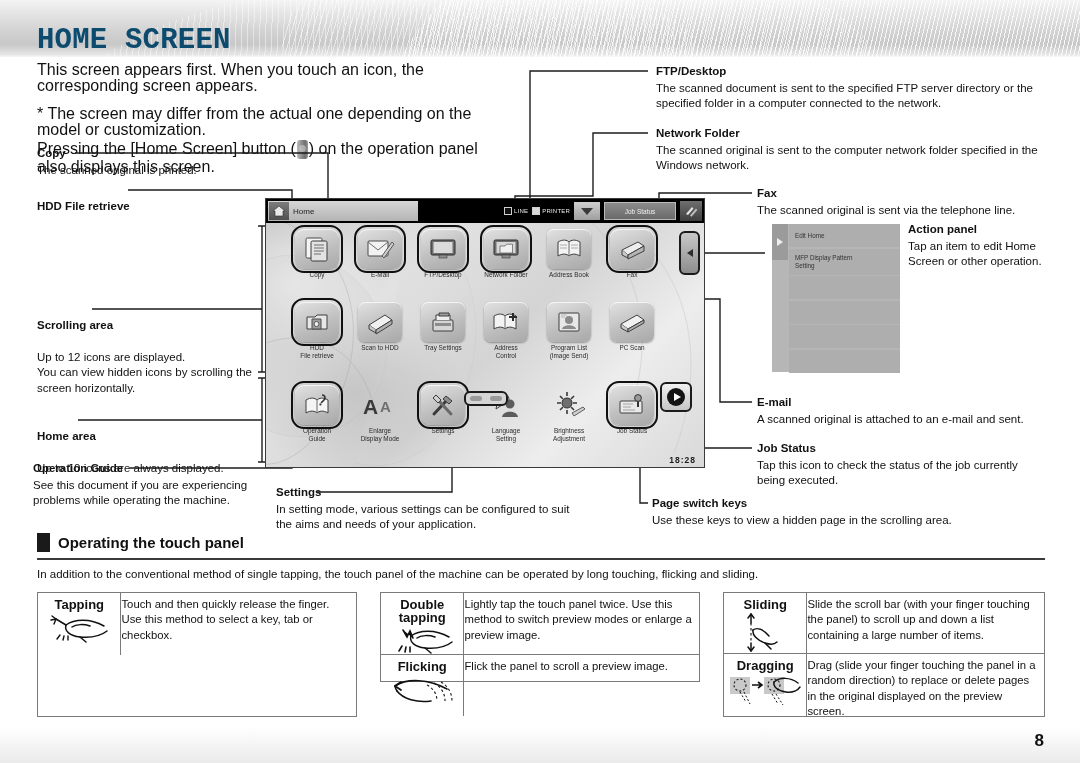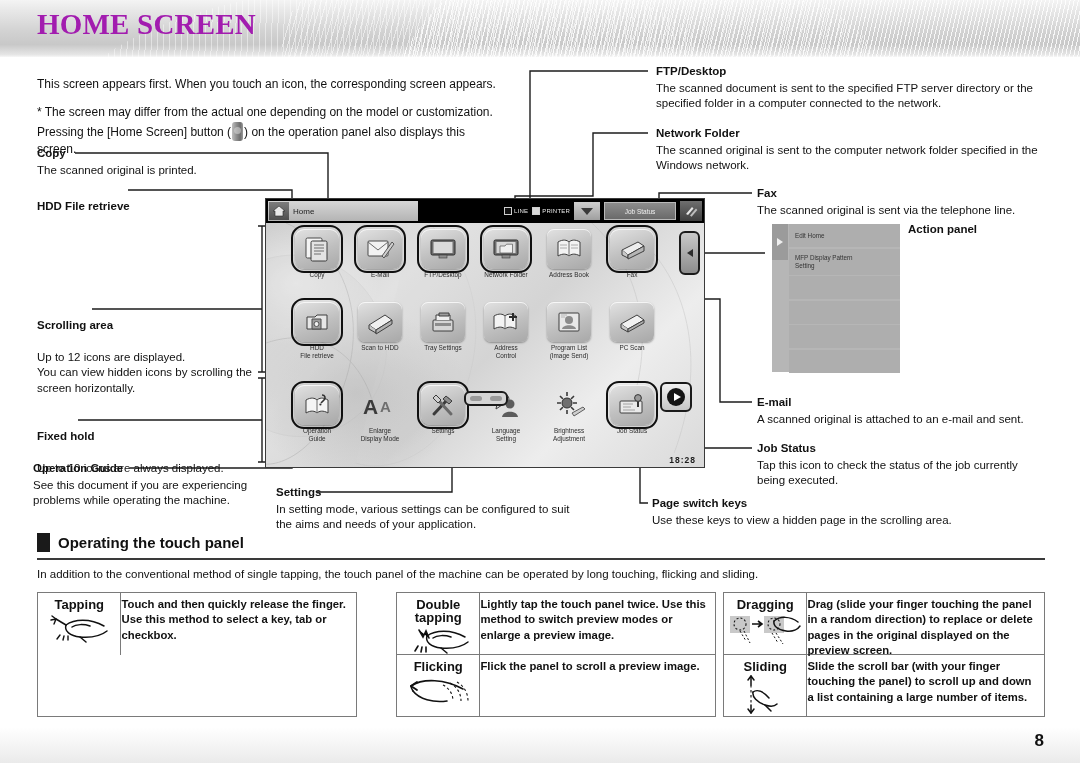--- a/index.html
+++ b/index.html
@@ -29,31 +29,31 @@
     background:repeating-linear-gradient(100deg, rgba(255,255,255,.55) 0px, rgba(255,255,255,.55) 1px, rgba(255,255,255,0) 1px, rgba(255,255,255,0) 5px);
     transform:rotate(6deg);
   }
   .banner .swoosh3{
     position:absolute;left:80px;top:-20px;width:620px;height:190px;
     border-radius:50%;
     background:repeating-linear-gradient(96deg, rgba(255,255,255,.45) 0px, rgba(255,255,255,.45) 1px, rgba(255,255,255,0) 1px, rgba(255,255,255,0) 6px);
     transform:rotate(-4deg);
   }
   .page-title{
-    position:absolute;left:37px;top:8px;
+    position:absolute;left:37px;top:24px;
     font-size:29px;font-weight:bold;letter-spacing:.2px;
-    font-family:Liberation Serif, serif;
-    color:#a21caf;z-index:4;
+    font-family:Liberation Mono, monospace;
+    color:#0c4a6e;z-index:4;
   }
   .banner-underline{
     position:absolute;left:0;top:57px;width:1080px;height:2px;background:#ffffff;
   }
 
   
-  .intro{position:absolute;left:37px;top:76px;width:470px;font-size:12px;line-height:16px;color:#111;}
+  .intro{position:absolute;left:37px;top:62px;width:470px;font-size:16px;line-height:16px;color:#111;}
   .intro p{margin:0 0 2px 0;}
   .intro .gap{height:10px;}
   .home-btn-glyph{
     display:inline-block;width:11px;height:19px;vertical-align:-5px;margin:0 1px;
     background:linear-gradient(90deg,#bdbdbd,#8f8f8f 40%,#6e6e6e 75%,#9b9b9b);
     border-radius:3px;position:relative;
   }
   .home-btn-glyph::after{
     content:"";position:absolute;left:2px;top:5px;width:7px;height:7px;border-radius:50%;
     background:#d8d8d8;opacity:.55;
@@ -185,29 +185,29 @@
   
   .gtable{position:absolute;border:1px solid #7a7a7a;box-sizing:border-box;background:#fff;}
   .gtable .row{display:flex;border-bottom:1px solid #7a7a7a;box-sizing:border-box;}
   .gtable .row:last-child{border-bottom:none;}
   .gcell-l{
     border-right:1px solid #7a7a7a;box-sizing:border-box;
     display:flex;flex-direction:column;align-items:center;padding-top:5px;
   }
   .gcell-l .gname{font-size:13px;font-weight:bold;color:#111;text-align:center;line-height:13px;}
   .gcell-l .gfig{margin-top:2px;}
-  .gcell-r{padding:4px 6px 4px 0;font-size:11.3px;line-height:15.4px;color:#111;box-sizing:border-box;font-weight:bold;}
+  .gcell-r{padding:4px 6px 4px 0;font-size:11.3px;line-height:15.4px;color:#111;box-sizing:border-box;}
 
   #t1{left:37px;top:592px;width:320px;height:125px;}
   #t1 .r1{height:62px;}
   #t1 .r2{height:61px;}
   #t1 .gcell-l{width:84px;}
   #t1 .gcell-r{width:236px;}
 
-  #t2{left:396px;top:592px;width:320px;height:125px;}
+  #t2{left:380px;top:592px;width:320px;height:90px;}
   #t2 .r1{height:62px;}
   #t2 .r2{height:61px;}
   #t2 .gcell-l{width:84px;}
   #t2 .gcell-r{width:236px;}
 
   #t3{left:723px;top:592px;width:322px;height:125px;}
   #t3 .r1{height:62px;}
   #t3 .r2{height:61px;}
   #t3 .gcell-l{width:84px;}
   #t3 .gcell-r{width:238px;}
@@ -282,21 +282,21 @@
   <span class="h">HDD File retrieve</span>
 </div>
 
 <div class="anno" style="left:37px;top:302px;width:215px;white-space:pre-line;">
   <span class="h">Scrolling area</span>
   <span class="b">Up to 12 icons are displayed.
 You can view hidden icons by scrolling the screen horizontally.</span>
 </div>
 
 <div class="anno" style="left:37px;top:413px;width:215px;white-space:pre-line;">
-  <span class="h">Fixed hold</span>
+  <span class="h">Home area</span>
   <span class="b">Up to 10 icons are always displayed.</span>
 </div>
 
 <div class="anno" style="left:33px;top:461px;width:222px;">
   <span class="h">Operation Guide</span>
   <span class="b">See this document if you are experiencing problems while operating the machine.</span>
 </div>
 
 <div class="anno" style="left:276px;top:485px;width:300px;">
   <span class="h">Settings</span>
@@ -313,20 +313,21 @@
   <span class="b">The scanned original is sent to the computer network folder specified in the Windows network.</span>
 </div>
 
 <div class="anno" style="left:757px;top:186px;width:290px;">
   <span class="h">Fax</span>
   <span class="b">The scanned original is sent via the telephone line.</span>
 </div>
 
 <div class="anno" style="left:908px;top:222px;width:140px;">
   <span class="h">Action panel</span>
+  <span class="b">Tap an item to edit Home Screen or other operation.</span>
 </div>
 
 <div class="anno" style="left:757px;top:395px;width:290px;">
   <span class="h">E-mail</span>
   <span class="b">A scanned original is attached to an e-mail and sent.</span>
 </div>
 
 <div class="anno" style="left:757px;top:441px;width:280px;">
   <span class="h">Job Status</span>
   <span class="b">Tap this icon to check the status of the job currently being executed.</span>
@@ -718,20 +719,44 @@
             </g>
             <path d="M8 11 L14 7 M8 11 L14 15" fill="none" stroke="#111" stroke-width="1.8" stroke-linecap="round"></path>
           </svg>
       </div>
     </div>
     <div class="gcell-r">Flick the panel to scroll a preview image.</div>
   </div>
 </div>
 
 <div class="gtable" id="t3">
+  <div class="row r2">
+    <div class="gcell-l">
+      <div class="gname">Sliding</div>
+      <div class="gfig">
+        <svg width="52" height="40" viewBox="0 0 52 40">
+            <g fill="none" stroke="#111" stroke-width="1.5" stroke-linecap="round">
+              <path d="M12 1 v9"></path>
+              <path d="M12 1 L9 5 M12 1 L15 5"></path>
+              <path d="M12 30 v8"></path>
+              <path d="M12 38 L9 34 M12 38 L15 34"></path>
+            </g>
+            <g fill="none" stroke="#111" stroke-width="1.1" stroke-dasharray="2.5,2.5">
+              <path d="M12 10 v20"></path>
+            </g>
+            <g fill="none" stroke="#111" stroke-width="1.5" stroke-linecap="round">
+              <path d="M14 17 C18 14,24 16,30 23"></path>
+              <path d="M14 17 C13 22,18 27,26 30 C32 32,36 31,38 29"></path>
+              <path d="M26 30 L32 36"></path>
+            </g>
+          </svg>
+      </div>
+    </div>
+    <div class="gcell-r">Slide the scroll bar (with your finger touching the panel) to scroll up and down a list containing a large number of items.</div>
+  </div>
   <div class="row r1">
     <div class="gcell-l">
       <div class="gname">Dragging</div>
       <div class="gfig">
         <svg width="74" height="34" viewBox="0 0 74 34">
             <rect x="2" y="3" width="20" height="17" fill="#c9c9c9"></rect>
             <rect x="36" y="3" width="20" height="17" fill="#c9c9c9"></rect>
             <g fill="none" stroke="#111" stroke-width="1.1" stroke-dasharray="2,2">
               <circle cx="12" cy="11" r="6"></circle>
               <circle cx="46" cy="11" r="6"></circle>
@@ -742,40 +767,16 @@
               <path d="M46 8 C45 13,50 17,58 18 C65 19,70 16,72 13"></path>
             </g>
             <g fill="none" stroke="#111" stroke-width="1" stroke-dasharray="2,2">
               <path d="M12 18 L18 28M16 18 L22 30M44 20 L50 30M48 20 L55 31"></path>
             </g>
           </svg>
       </div>
     </div>
     <div class="gcell-r">Drag (slide your finger touching the panel in a random direction) to replace or delete pages in the original displayed on the preview screen.</div>
   </div>
-  <div class="row r2">
-    <div class="gcell-l">
-      <div class="gname">Sliding</div>
-      <div class="gfig">
-        <svg width="52" height="40" viewBox="0 0 52 40">
-            <g fill="none" stroke="#111" stroke-width="1.5" stroke-linecap="round">
-              <path d="M12 1 v9"></path>
-              <path d="M12 1 L9 5 M12 1 L15 5"></path>
-              <path d="M12 30 v8"></path>
-              <path d="M12 38 L9 34 M12 38 L15 34"></path>
-            </g>
-            <g fill="none" stroke="#111" stroke-width="1.1" stroke-dasharray="2.5,2.5">
-              <path d="M12 10 v20"></path>
-            </g>
-            <g fill="none" stroke="#111" stroke-width="1.5" stroke-linecap="round">
-              <path d="M14 17 C18 14,24 16,30 23"></path>
-              <path d="M14 17 C13 22,18 27,26 30 C32 32,36 31,38 29"></path>
-              <path d="M26 30 L32 36"></path>
-            </g>
-          </svg>
-      </div>
-    </div>
-    <div class="gcell-r">Slide the scroll bar (with your finger touching the panel) to scroll up and down a list containing a large number of items.</div>
-  </div>
 </div>
 
 <div class="footer-fade"></div>
 <div class="pagenum">8</div>
 
 </body></html>

